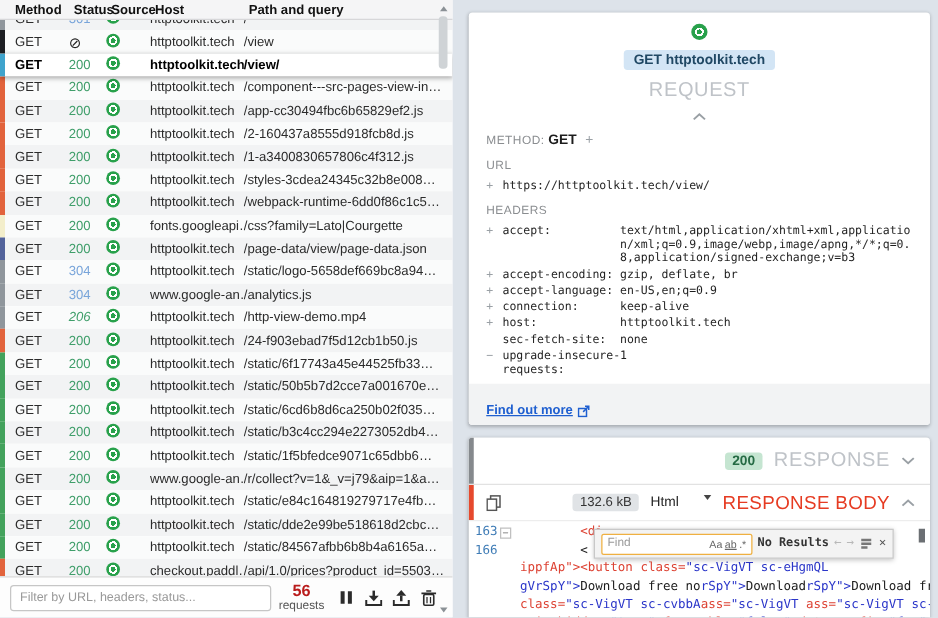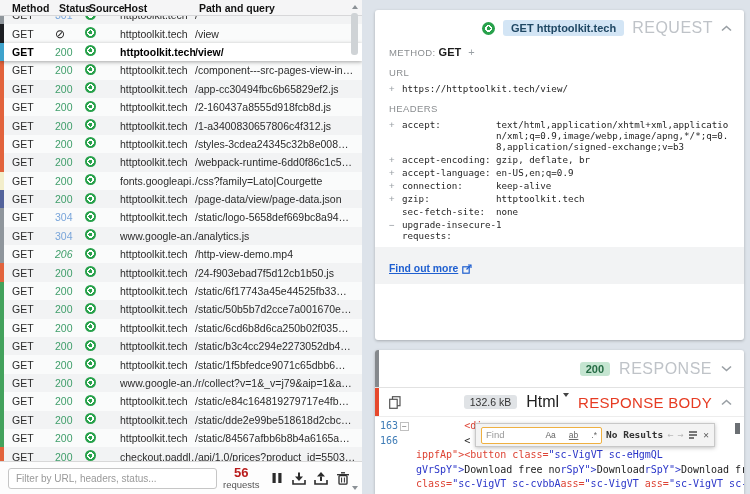--- a/index.html
+++ b/index.html
@@ -47,21 +47,21 @@
   .req-count .lbl { font-size:9.5px; color:#555; margin-top:1px; }
   .ftr-btn { width:24px; height:24px; display:flex; align-items:center; justify-content:center;
              background:none; border:none; cursor:pointer; }
 
   
   .right-pane { flex:1; padding:10px 6px 0 13px; display:flex; flex-direction:column; min-width:0; }
   .card { background:#fff; border-radius:3px; box-shadow:0 1px 3px rgba(0,0,0,.25); overflow:hidden; }
   .card.request { height:330px; flex:none; margin-bottom:10px; }
   .card.response { flex:1; display:flex; flex-direction:column; border-radius:3px 3px 0 0; }
 
-  .title-row { display:flex; justify-content:flex-end; align-items:center; gap:8px; padding:9px 12px 5px; }
+  .title-row { display:flex; justify-content:flex-end; align-items:center; gap:8px; padding:9px 12px 5px;flex-direction:column; }
   .pill { font-size:11px; font-weight:bold; background:#d3e5f5; color:#204864;
           padding:2px 8px; border-radius:3px; white-space:nowrap; }
   .panel-title { font-size:16px; color:#bfc3c8; letter-spacing:.5px; }
   .chev { display:flex; align-items:center; }
 
   .method-row { padding:4px 14px 2px; font-size:10px; }
   .lab { font-size:9.5px; color:#8a8d90; letter-spacing:.4px; }
   .method-val { font-size:11px; font-weight:bold; color:#1d1d1d; margin-left:3px; }
   .plus { color:#9aa0a5; font-size:11px; margin-left:7px; cursor:pointer; }
   .sec-label { padding:7px 14px 3px; font-size:9.5px; color:#8a8d90; letter-spacing:.4px; }
@@ -77,41 +77,41 @@
   .docs-link { font-size:10.4px; font-weight:bold; color:#1f5fd0; text-decoration:underline; cursor:pointer; }
 
   .resp-head { height:38px; flex:none; display:flex; align-items:center; justify-content:flex-end;
                gap:9px; padding-right:12px; border-bottom:1px solid #e2e2e2; position:relative; }
   .accent { position:absolute; left:0; top:0; bottom:0; width:4px; }
   .badge-green { font-size:11px; font-weight:bold; background:#c5e5d1; color:#256b44; padding:1px 6px; border-radius:3px; }
   .respbody-head { height:28px; flex:none; display:flex; align-items:center; gap:9px;
                    padding:0 12px 0 14px; position:relative; }
   .copy-btn { background:none; border:none; cursor:pointer; display:flex; padding:0; }
   .badge-gray { font-size:10.5px; background:#e0e3e6; color:#333; padding:1px 6px; border-radius:3px; margin-left:auto; }
-  .fmt-select { display:flex; gap:4px; font-size:16px; color:#222; cursor:pointer; }
+  .fmt-select { display:flex; gap:20px; font-size:11px; color:#222; cursor:pointer; }
   .fmt-caret { width:0; height:0; border-left:3.5px solid transparent; border-right:3.5px solid transparent; border-top:4px solid #444; }
   .respbody-title { font-size:15px; letter-spacing:.3px; }
 
   .code-area { flex:1; position:relative; overflow:hidden; border-top:1px solid #ededed;
                font-family:"DejaVu Sans Mono", monospace; font-size:10px; line-height:14.5px; background:#fff; padding-top:2px; }
   .codeline { display:flex; }
   .gut { width:36px; flex:none; display:flex; justify-content:flex-end; align-items:center; }
   .gut .num { width:22px; text-align:right; color:#3f7cb6; }
   .gut .foldslot { width:13px; display:flex; justify-content:center; }
   .fold { width:9px; height:9px; border:1px solid #c0c0c0; background:#fff; color:#777;
           font-size:8px; line-height:7px; text-align:center; }
   .code { white-space:pre; padding-left:5px; flex:1; overflow:hidden; }
   .t-red { color:#dd4334; } .t-blue { color:#2b36c9; } .t-black { color:#1c1c1c; }
   .code-sb { position:absolute; right:4px; top:6px; width:5px; height:11px; background:#6b6f73; }
 
   .find-widget { position:absolute; top:6px; left:100px; width:240px; height:24px; background:#f3f3f3;
                  border:1px solid #c8c8c8; box-shadow:0 1px 4px rgba(0,0,0,.25); z-index:6;
                  display:flex; align-items:center; padding:0 5px; gap:4px; }
   .find-input { width:140px; height:17px; background:#fff; border:1px solid #efb041; border-radius:2px;
-                display:flex; align-items:center; padding:0 4px; gap:13px; }
+                display:flex; align-items:center; padding:0 4px; gap:2px; }
   .find-placeholder { flex:1; font-size:9.5px; color:#999; font-family:"Liberation Sans",sans-serif; }
   .find-opt { font-size:8.5px; color:#666; cursor:pointer; font-family:"Liberation Sans",sans-serif; }
   .find-opt.uw { text-decoration:underline; }
   .find-results { font-size:9.5px; color:#333; white-space:nowrap; font-weight:bold; }
   .find-nav { font-size:10px; color:#b8b8b8; cursor:pointer; line-height:1; }
   .find-close { font-size:9.5px; color:#555; cursor:pointer; margin-left:2px; }
   .sel-icon { display:flex; flex-direction:column; gap:1.5px; cursor:pointer; margin-left:2px; }
   .sel-icon i { display:block; width:8px; height:1.5px; background:#777; }
   .sel-icon i:last-child { width:5px; }
 </style>
@@ -441,21 +441,21 @@
   </div>
 
   <div class="hdr-row">
     <span class="sym">+</span>
     <span class="hname">connection:</span>
     <span class="hval">keep-alive</span>
   </div>
 
   <div class="hdr-row">
     <span class="sym">+</span>
-    <span class="hname">gzip:</span>
+    <span class="hname">host:</span>
     <span class="hval">httptoolkit.tech</span>
   </div>
 
   <div class="hdr-row">
     <span class="sym"></span>
     <span class="hname">sec-fetch-site:</span>
     <span class="hval">none</span>
   </div>
 
   <div class="hdr-row">

